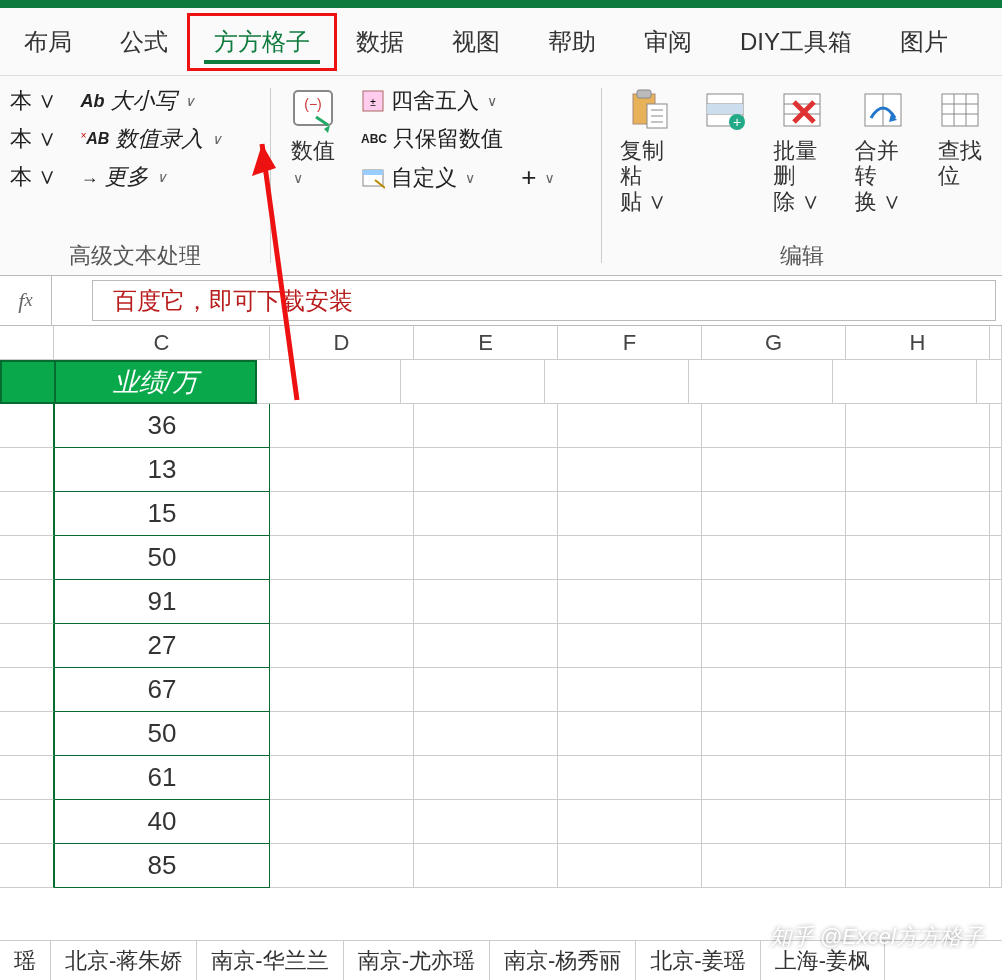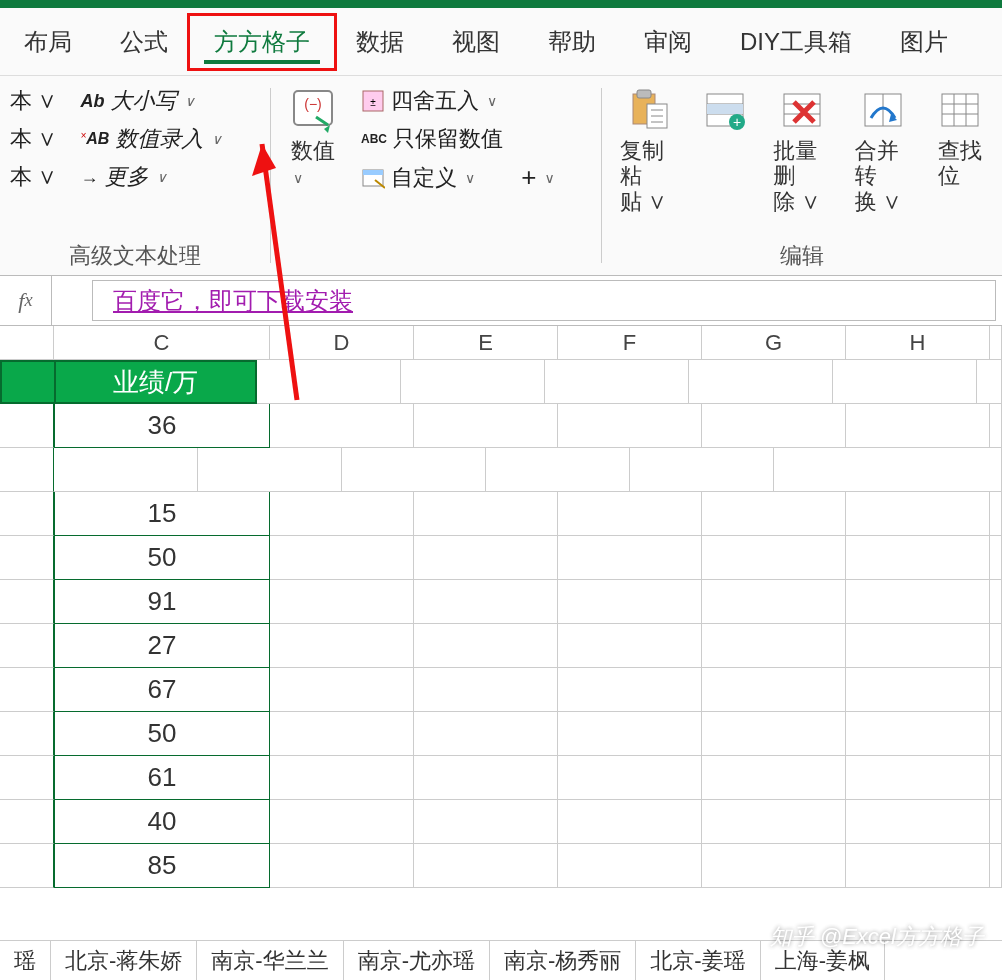--- a/index.html
+++ b/index.html
@@ -113,24 +113,23 @@
     font-size: 22px;
     color:#666;
     border-right:1px solid #bbb;
   }
   .fx-input {
     flex:1;
     border:1px solid #bbb;
     margin:4px 6px 4px 40px;
     padding: 0 20px;
     font-size: 24px;
-    color: #a21caf;
+    color: #b91c1c;
     display:flex;align-items:center;
     background:#fff;
-    text-decoration:underline;
   }
   .grid-wrap {
     position:relative;
     overflow:hidden;
     height: 600px;
   }
   .col-headers {
     display:flex;
     height: 34px;
     background:#fff;
@@ -365,40 +364,41 @@
     <div class="ch w-n">D</div>
     <div class="ch w-n">E</div>
     <div class="ch w-n">F</div>
     <div class="ch w-n">G</div>
     <div class="ch w-n">H</div>
     <div class="ch" style="flex:1"></div>
   </div>
   <div class="grid-body" id="grid-body">
       <div class="row">
         <div class="cell first" style="background:#09a84a;border:2px solid #066b2e;border-right:none;"></div>
-        <div class="cell green-header" style="width:203px;">业绩/万</div>
+        <div class="cell green-header" style="width:203px;font-style:italic;">业绩/万</div>
         <div class="cell empty-c"></div>
         <div class="cell empty-c"></div>
         <div class="cell empty-c"></div>
         <div class="cell empty-c"></div>
         <div class="cell empty-c"></div>
         <div class="cell" style="flex:1"></div>
       </div>
       <div class="row">
         <div class="cell first" style="border-right:1.5px solid #066b2e;"></div>
         <div class="cell data-c">36</div>
         <div class="cell empty-c"></div>
         <div class="cell empty-c"></div>
         <div class="cell empty-c"></div>
         <div class="cell empty-c"></div>
         <div class="cell empty-c"></div>
         <div class="cell" style="flex:1"></div>
       </div>
       <div class="row">
         <div class="cell first" style="border-right:1.5px solid #066b2e;"></div>
+        <div class="cell data-c">13</div>
         <div class="cell empty-c"></div>
         <div class="cell empty-c"></div>
         <div class="cell empty-c"></div>
         <div class="cell empty-c"></div>
         <div class="cell empty-c"></div>
         <div class="cell" style="flex:1"></div>
       </div>
       <div class="row">
         <div class="cell first" style="border-right:1.5px solid #066b2e;"></div>
         <div class="cell data-c">15</div>

